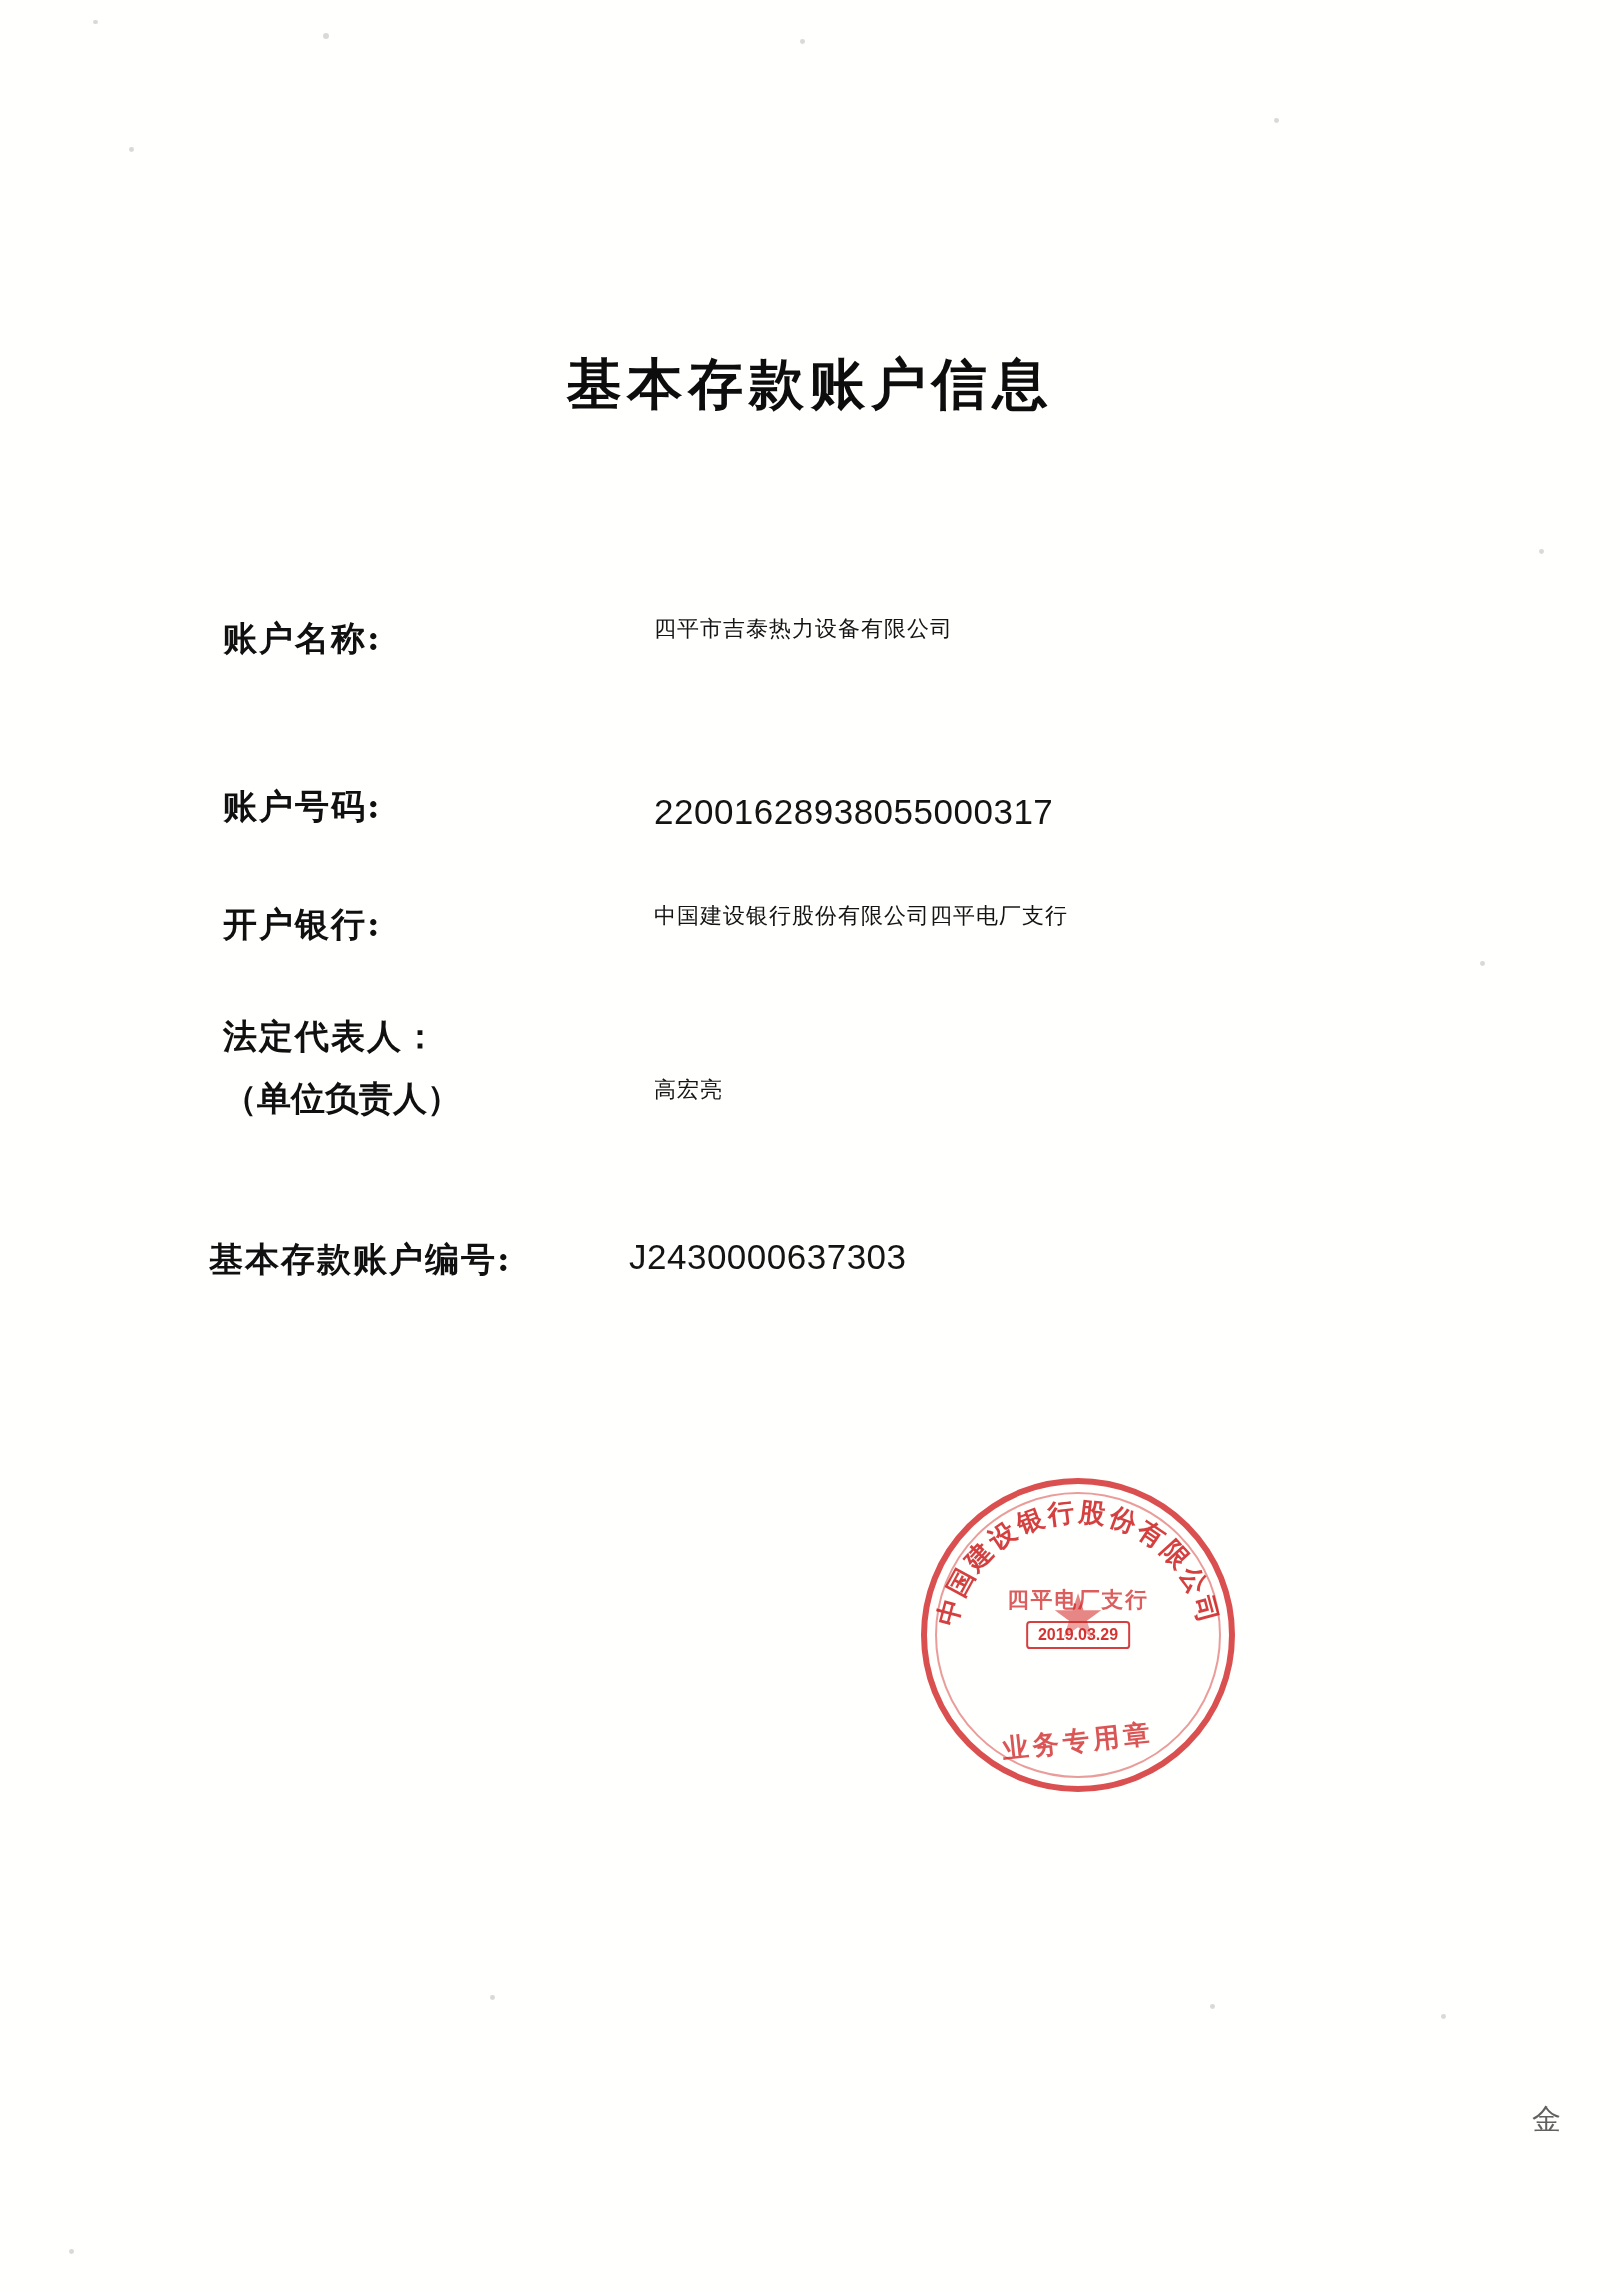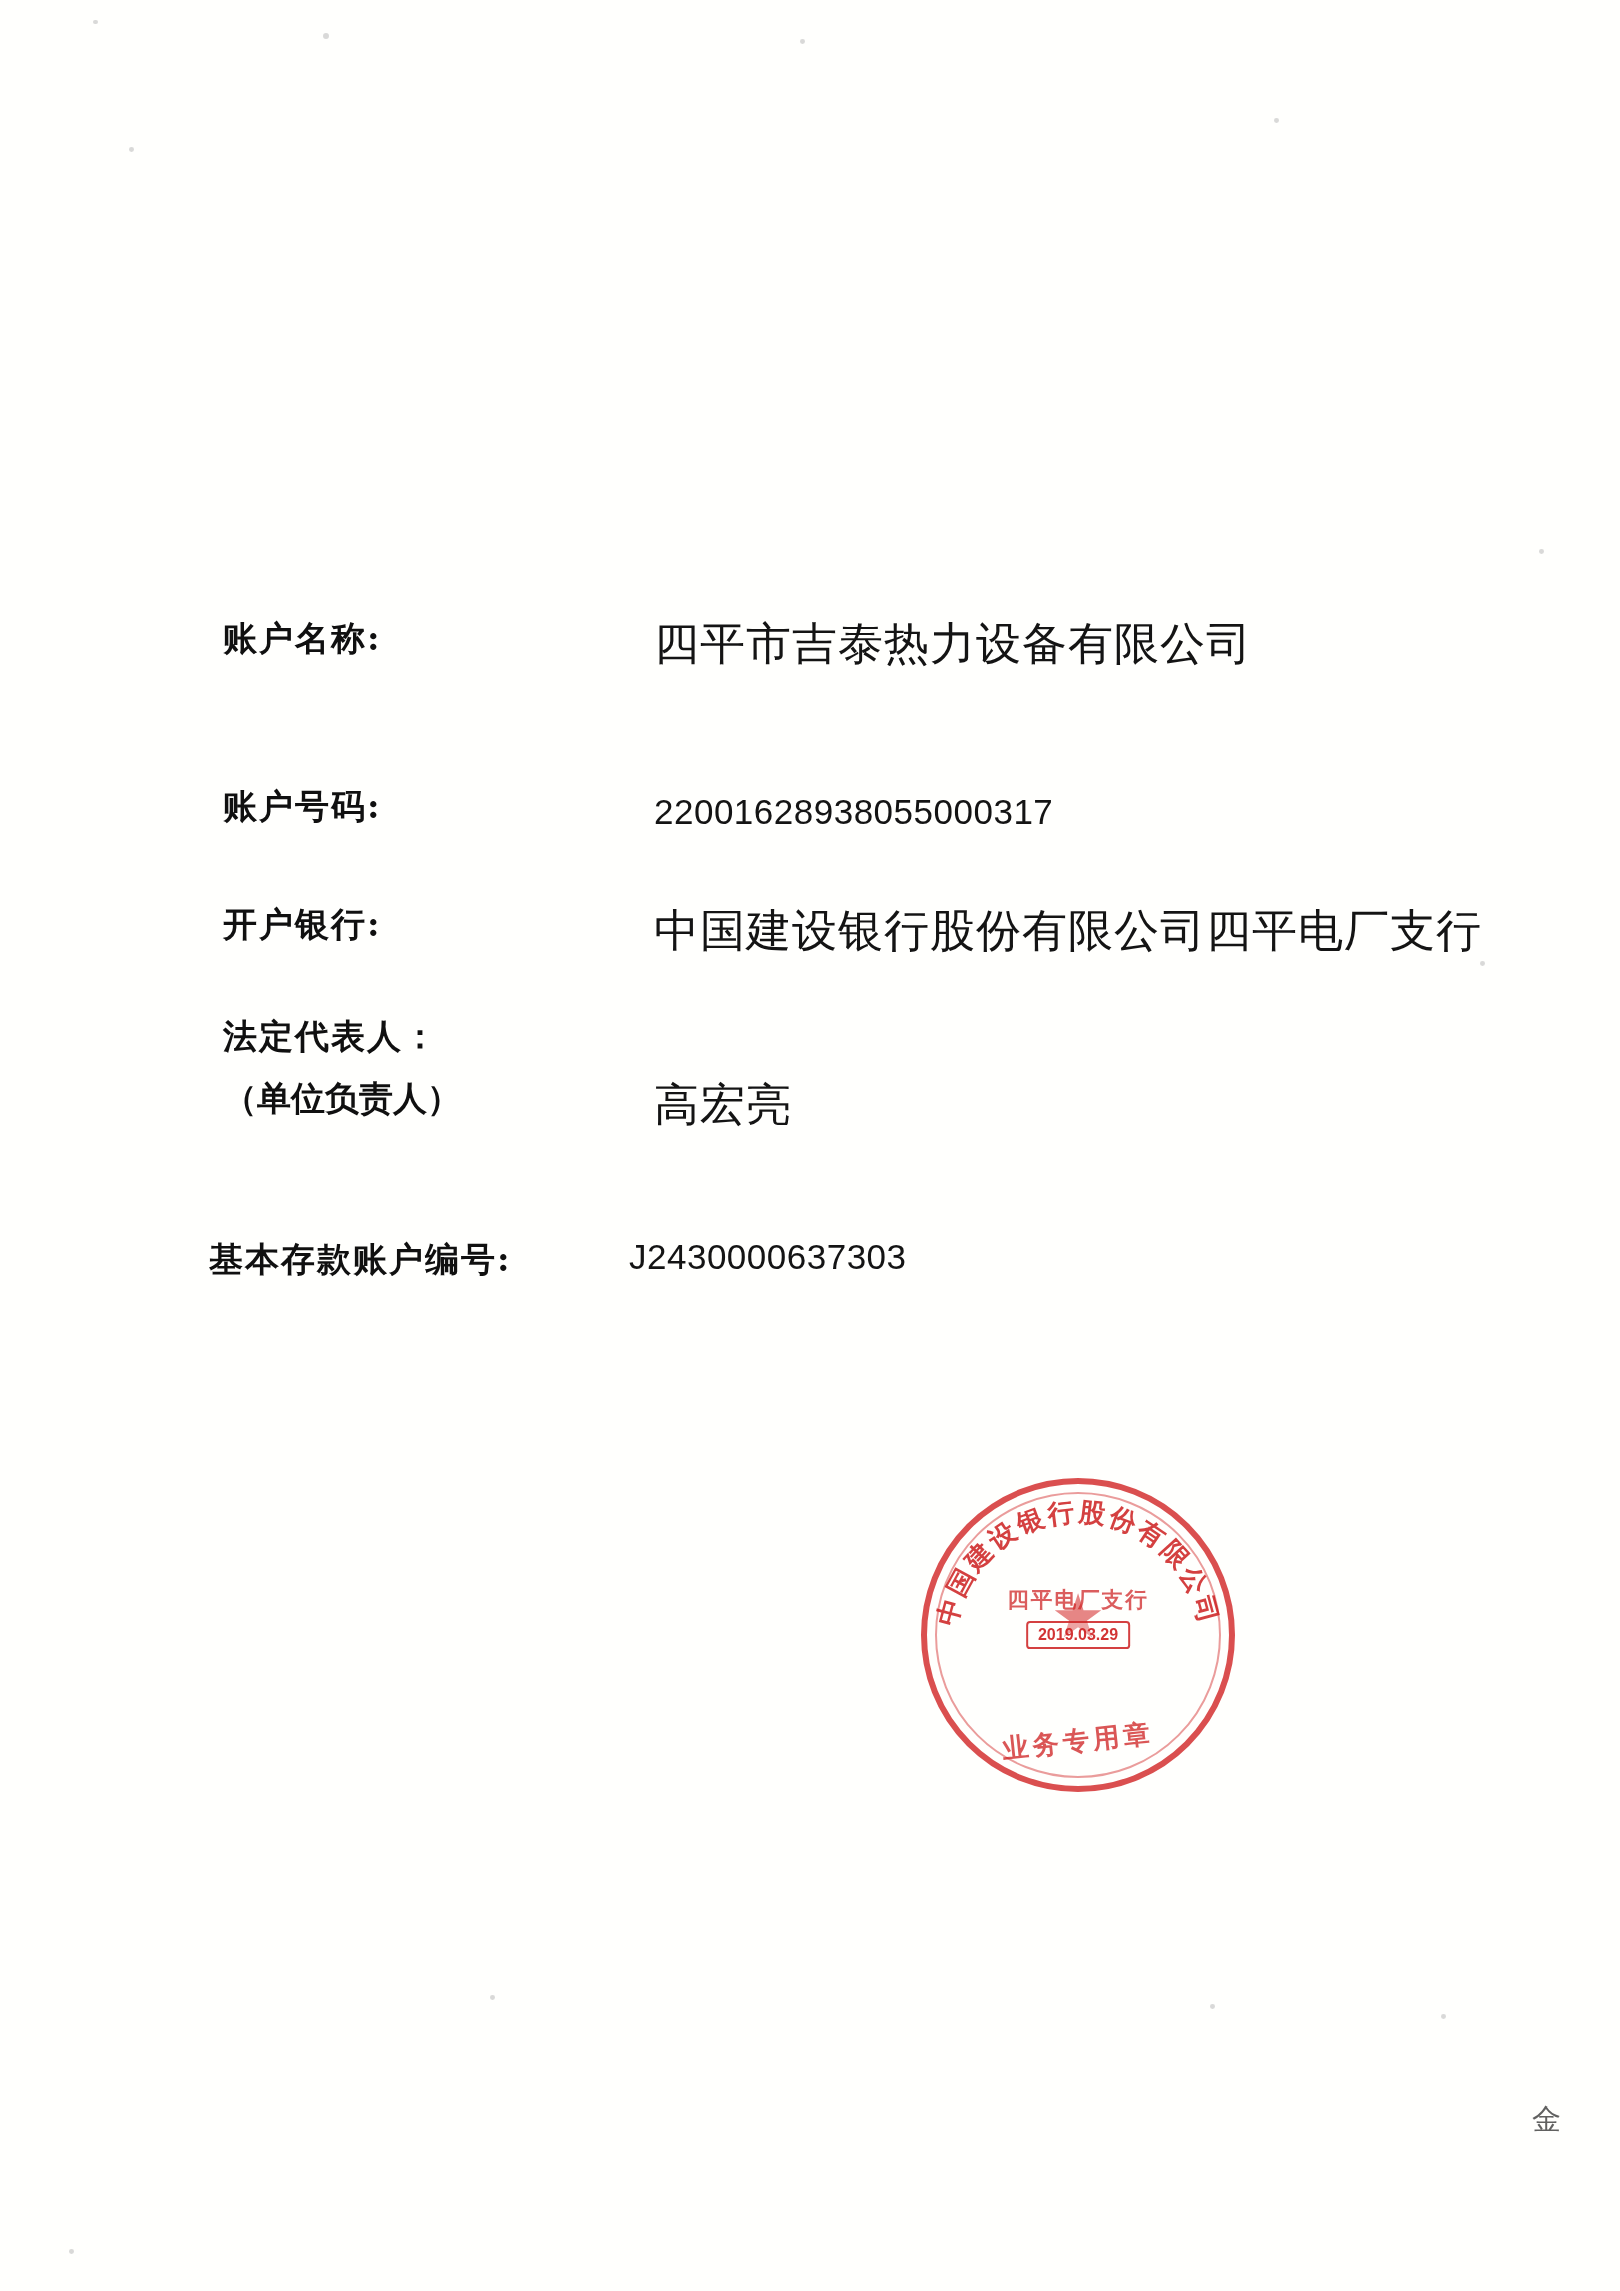--- a/index.html
+++ b/index.html
@@ -46,21 +46,21 @@
   }
   .field .label {
     font-size: 34px;
     font-weight: 700;
     letter-spacing: 2px;
     white-space: nowrap;
     font-family: "DejaVu Serif", "Liberation Serif", serif;
     color: #101010;
   }
   .field .value {
-    font-size: 45px;
+    font-size: 22px;
     font-weight: 400;
     letter-spacing: 1px;
     white-space: nowrap;
     color: #141414;
     font-family: "DejaVu Sans", "Liberation Sans", sans-serif;
   }
   .value.num {
     font-family: "Liberation Sans", "DejaVu Sans", sans-serif;
     font-size: 35px;
     letter-spacing: 0.5px;
@@ -201,20 +201,21 @@
   <div class="speck" style="left:800px; top:39px;  width:4.9px;  height:4.9px;"></div>
   <div class="speck" style="left:129px; top:147px; width:4.9px;  height:4.9px;"></div>
   <div class="speck" style="left:1274px;top:118px; width:4.9px;  height:4.9px;"></div>
   <div class="speck" style="left:1539px;top:549px; width:4.9px;  height:4.9px;"></div>
   <div class="speck" style="left:1480px;top:961px; width:4.9px;  height:4.9px;"></div>
   <div class="speck" style="left:490px; top:1995px;width:4.9px;  height:4.9px;"></div>
   <div class="speck" style="left:1210px;top:2004px;width:4.9px;  height:4.9px;"></div>
   <div class="speck" style="left:1441px;top:2014px;width:4.9px;  height:4.9px;"></div>
   <div class="speck" style="left:69px;  top:2249px;width:4.9px;  height:4.9px;"></div>
 
+  <div class="doc-title">基本存款账户信息</div>
 
   <div class="field" id="field-account-name">
     <div class="label">账户名称:</div>
     <div class="value">四平市吉泰热力设备有限公司</div>
   </div>
 
   <div class="field" id="field-account-number">
     <div class="label">账户号码:</div>
     <div class="value num">22001628938055000317</div>
   </div>

